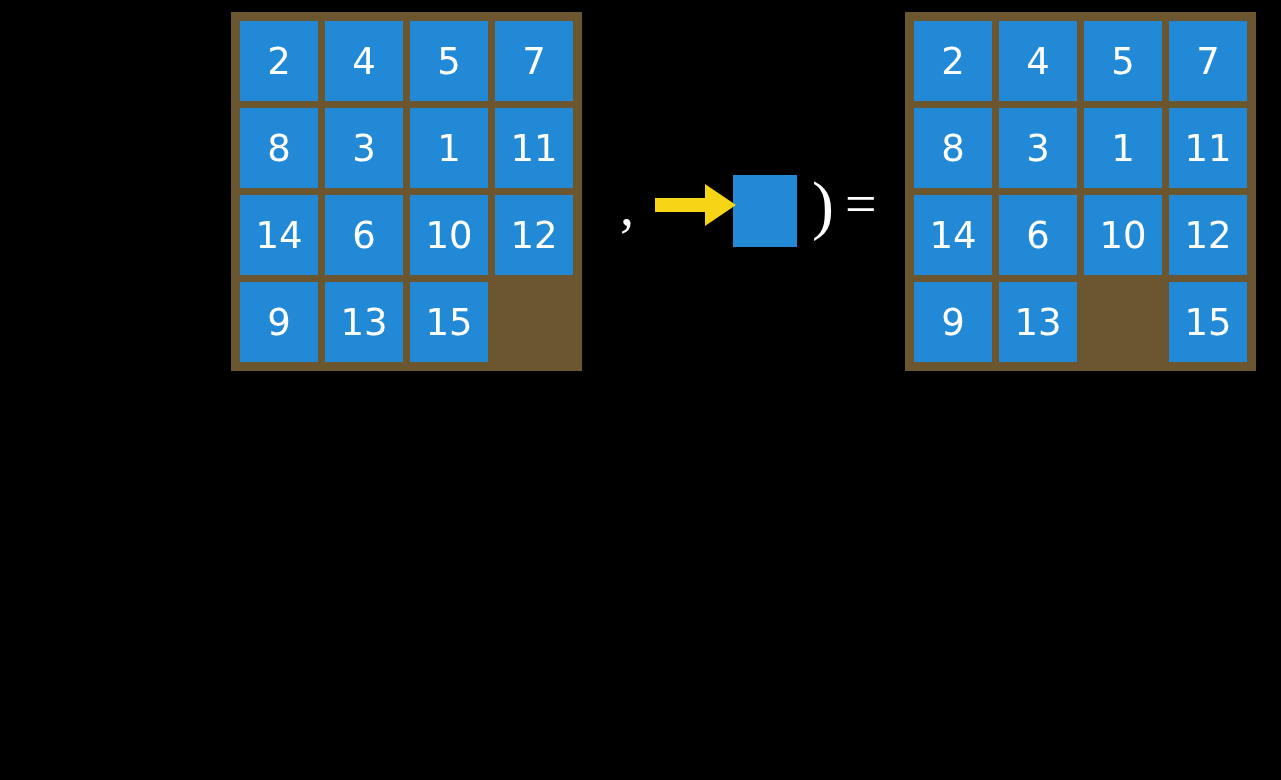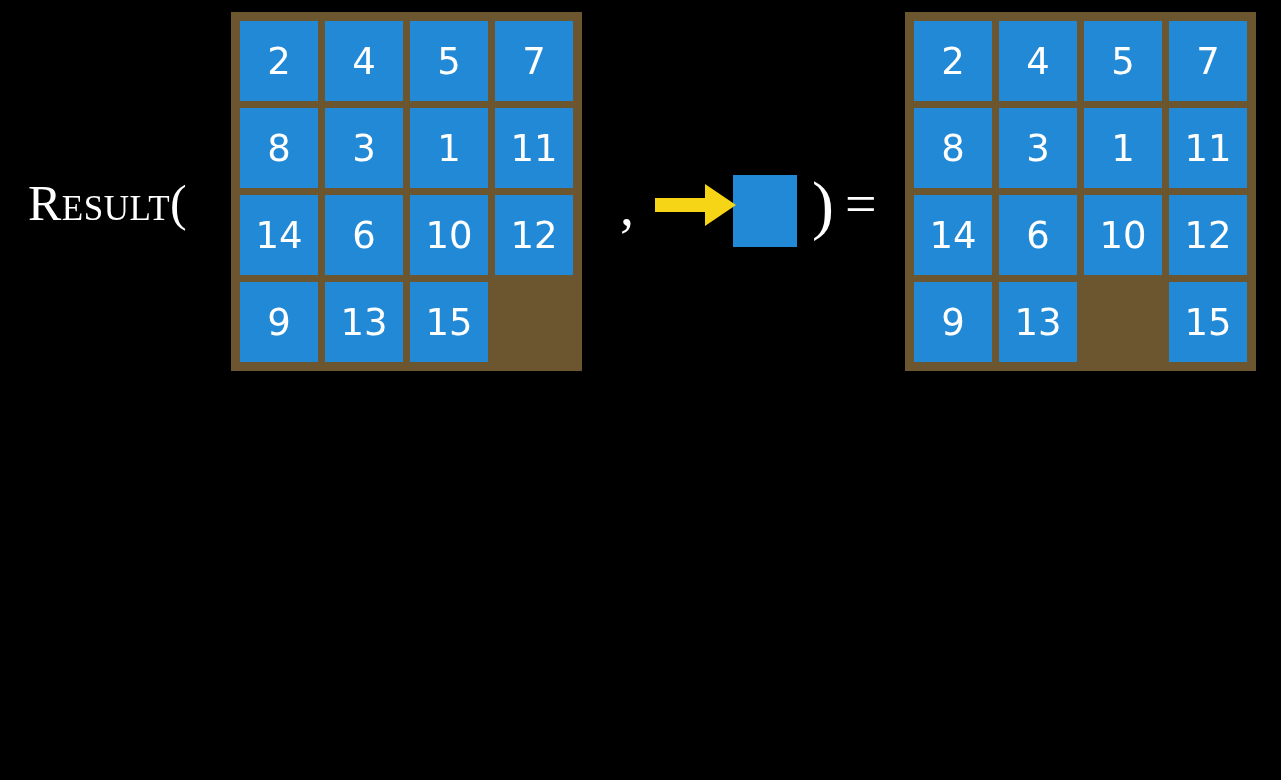--- a/index.html
+++ b/index.html
@@ -105,21 +105,20 @@
 
   .lbl-top    { top: 168px; }
 </style>
 </head>
 <body>
 
 <div class="stage">
 
   <div class="eq-row row-top">
 
-    <div class="result-label lbl-top">Result(</div>
 
     <div class="board board-left-top">
       <div class="tile">2</div>
       <div class="tile">4</div>
       <div class="tile">5</div>
       <div class="tile">7</div>
 
       <div class="tile">8</div>
       <div class="tile">3</div>
       <div class="tile">1</div>

